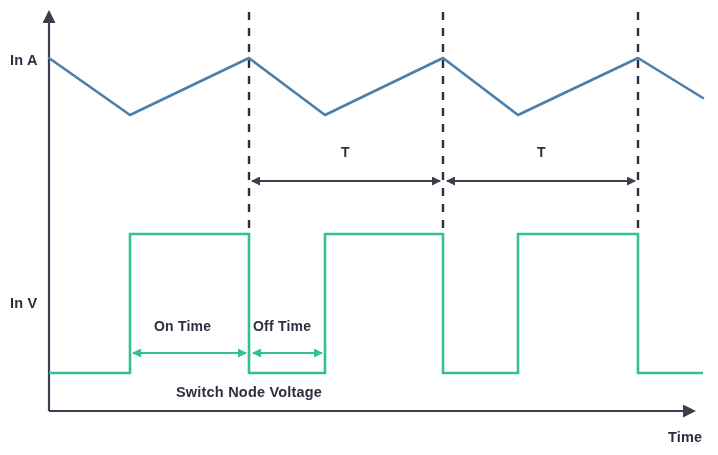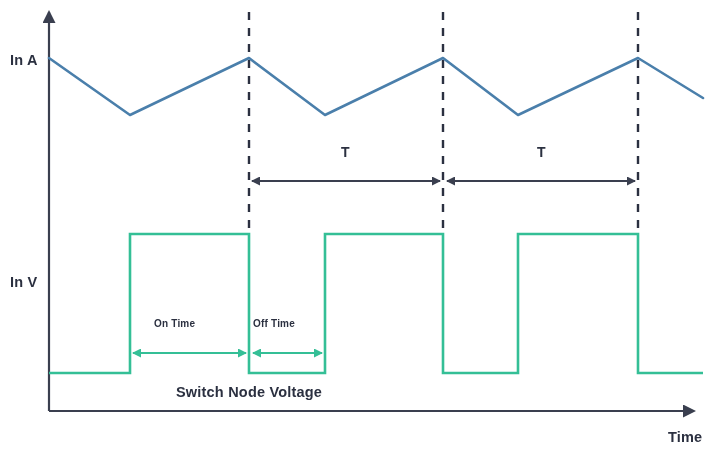--- a/index.html
+++ b/index.html
@@ -14,21 +14,21 @@
   svg#diagram{position:absolute;left:0;top:0;width:718px;height:455px;display:block;}
   .lbl{
     position:absolute;
     font-weight:bold;
     color:#2b3040;
     white-space:nowrap;
     letter-spacing:0.2px;
   }
   .lbl-axis{font-size:14.5px;}
   .lbl-series{font-size:14.5px;}
-  .lbl-marker{font-size:10px;}
+  .lbl-marker{font-size:14px;}
   .lbl-period{font-size:14px;}
   .lbl-time{font-size:14.5px;}
 </style>
 </head>
 <body>
 
 <div id="stage">
 
   <svg id="diagram" viewBox="0 0 718 455">
     <defs>
@@ -70,21 +70,21 @@
     </g>
 
     <g>
       <line x1="133" y1="353" x2="246" y2="353" stroke="#34bf96" stroke-width="1.9" marker-start="url(#arrow-green-start)" marker-end="url(#arrow-green-end)"></line>
       <line x1="253" y1="353" x2="322" y2="353" stroke="#34bf96" stroke-width="1.9" marker-start="url(#arrow-green-start)" marker-end="url(#arrow-green-end)"></line>
     </g>
   </svg>
 
   <div class="lbl lbl-axis" style="left:10px;top:52px;">In A</div>
 
-  <div class="lbl lbl-axis" style="left:10px;top:274px;">In V</div>
+  <div class="lbl lbl-axis" style="left:10px;top:295px;">In V</div>
 
 
   <div class="lbl lbl-series" style="left:176px;top:384px;">Switch Node Voltage</div>
 
   <div class="lbl lbl-period" style="left:341px;top:144px;">T</div>
 
   <div class="lbl lbl-period" style="left:537px;top:144px;">T</div>
 
   <div class="lbl lbl-marker" style="left:154px;top:318px;">On Time</div>
 

